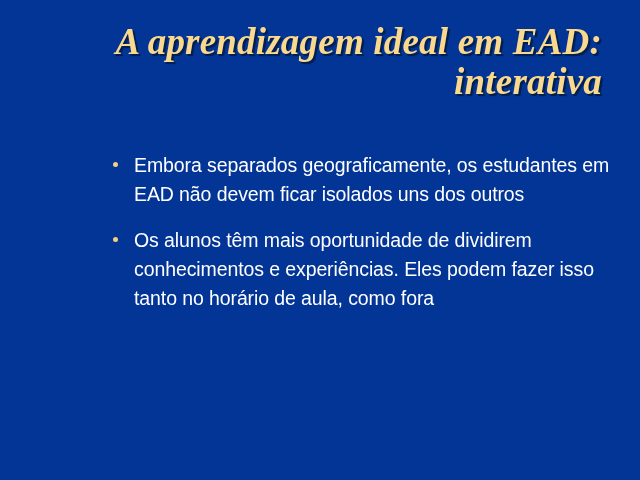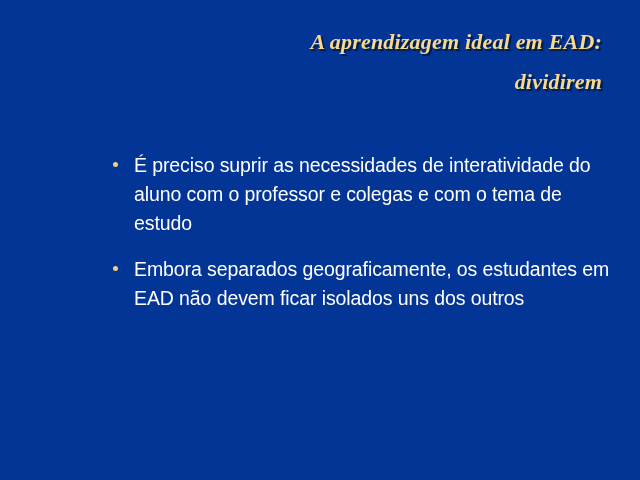--- a/index.html
+++ b/index.html
@@ -28,21 +28,21 @@
     position: absolute;
     left: 40px;
     top: 22px;
     width: 562px;
     text-align: right;
   }
   .title-line {
     font-family: "Liberation Serif", "DejaVu Serif", serif;
     font-style: italic;
     font-weight: bold;
-    font-size: 22px;
+    font-size: 37px;
     line-height: 40px;
     color: #FAD98E;
     letter-spacing: 0.2px;
     text-shadow:
        2px 2px 0 #01204f,
        2px 2px 1px #01204f;
     white-space: nowrap;
   }
 
   
@@ -77,31 +77,31 @@
     display: block;
   }
 </style>
 </head>
 <body>
 
 <div id="slide">
 
   <div id="title-block">
     <div class="title-line">A aprendizagem ideal em EAD:</div>
-    <div class="title-line">dividirem</div>
+    <div class="title-line">interativa</div>
   </div>
 
   <div id="body-block">
 
-    <div class="bullet-item">
-      <span class="bullet-marker"></span>
-      <span class="bullet-text">É preciso suprir as necessidades de interatividade do aluno com o professor e colegas e com o tema de estudo</span>
-    </div>
 
     <div class="bullet-item">
       <span class="bullet-marker"></span>
       <span class="bullet-text">Embora separados geograficamente, os estudantes em EAD não devem ficar isolados uns dos outros</span>
     </div>
 
+    <div class="bullet-item">
+      <span class="bullet-marker"></span>
+      <span class="bullet-text">Os alunos têm mais oportunidade de dividirem conhecimentos e experiências. Eles podem fazer isso tanto no horário de aula, como fora</span>
+    </div>
 
   </div>
 
 </div>
 
 </body></html>

